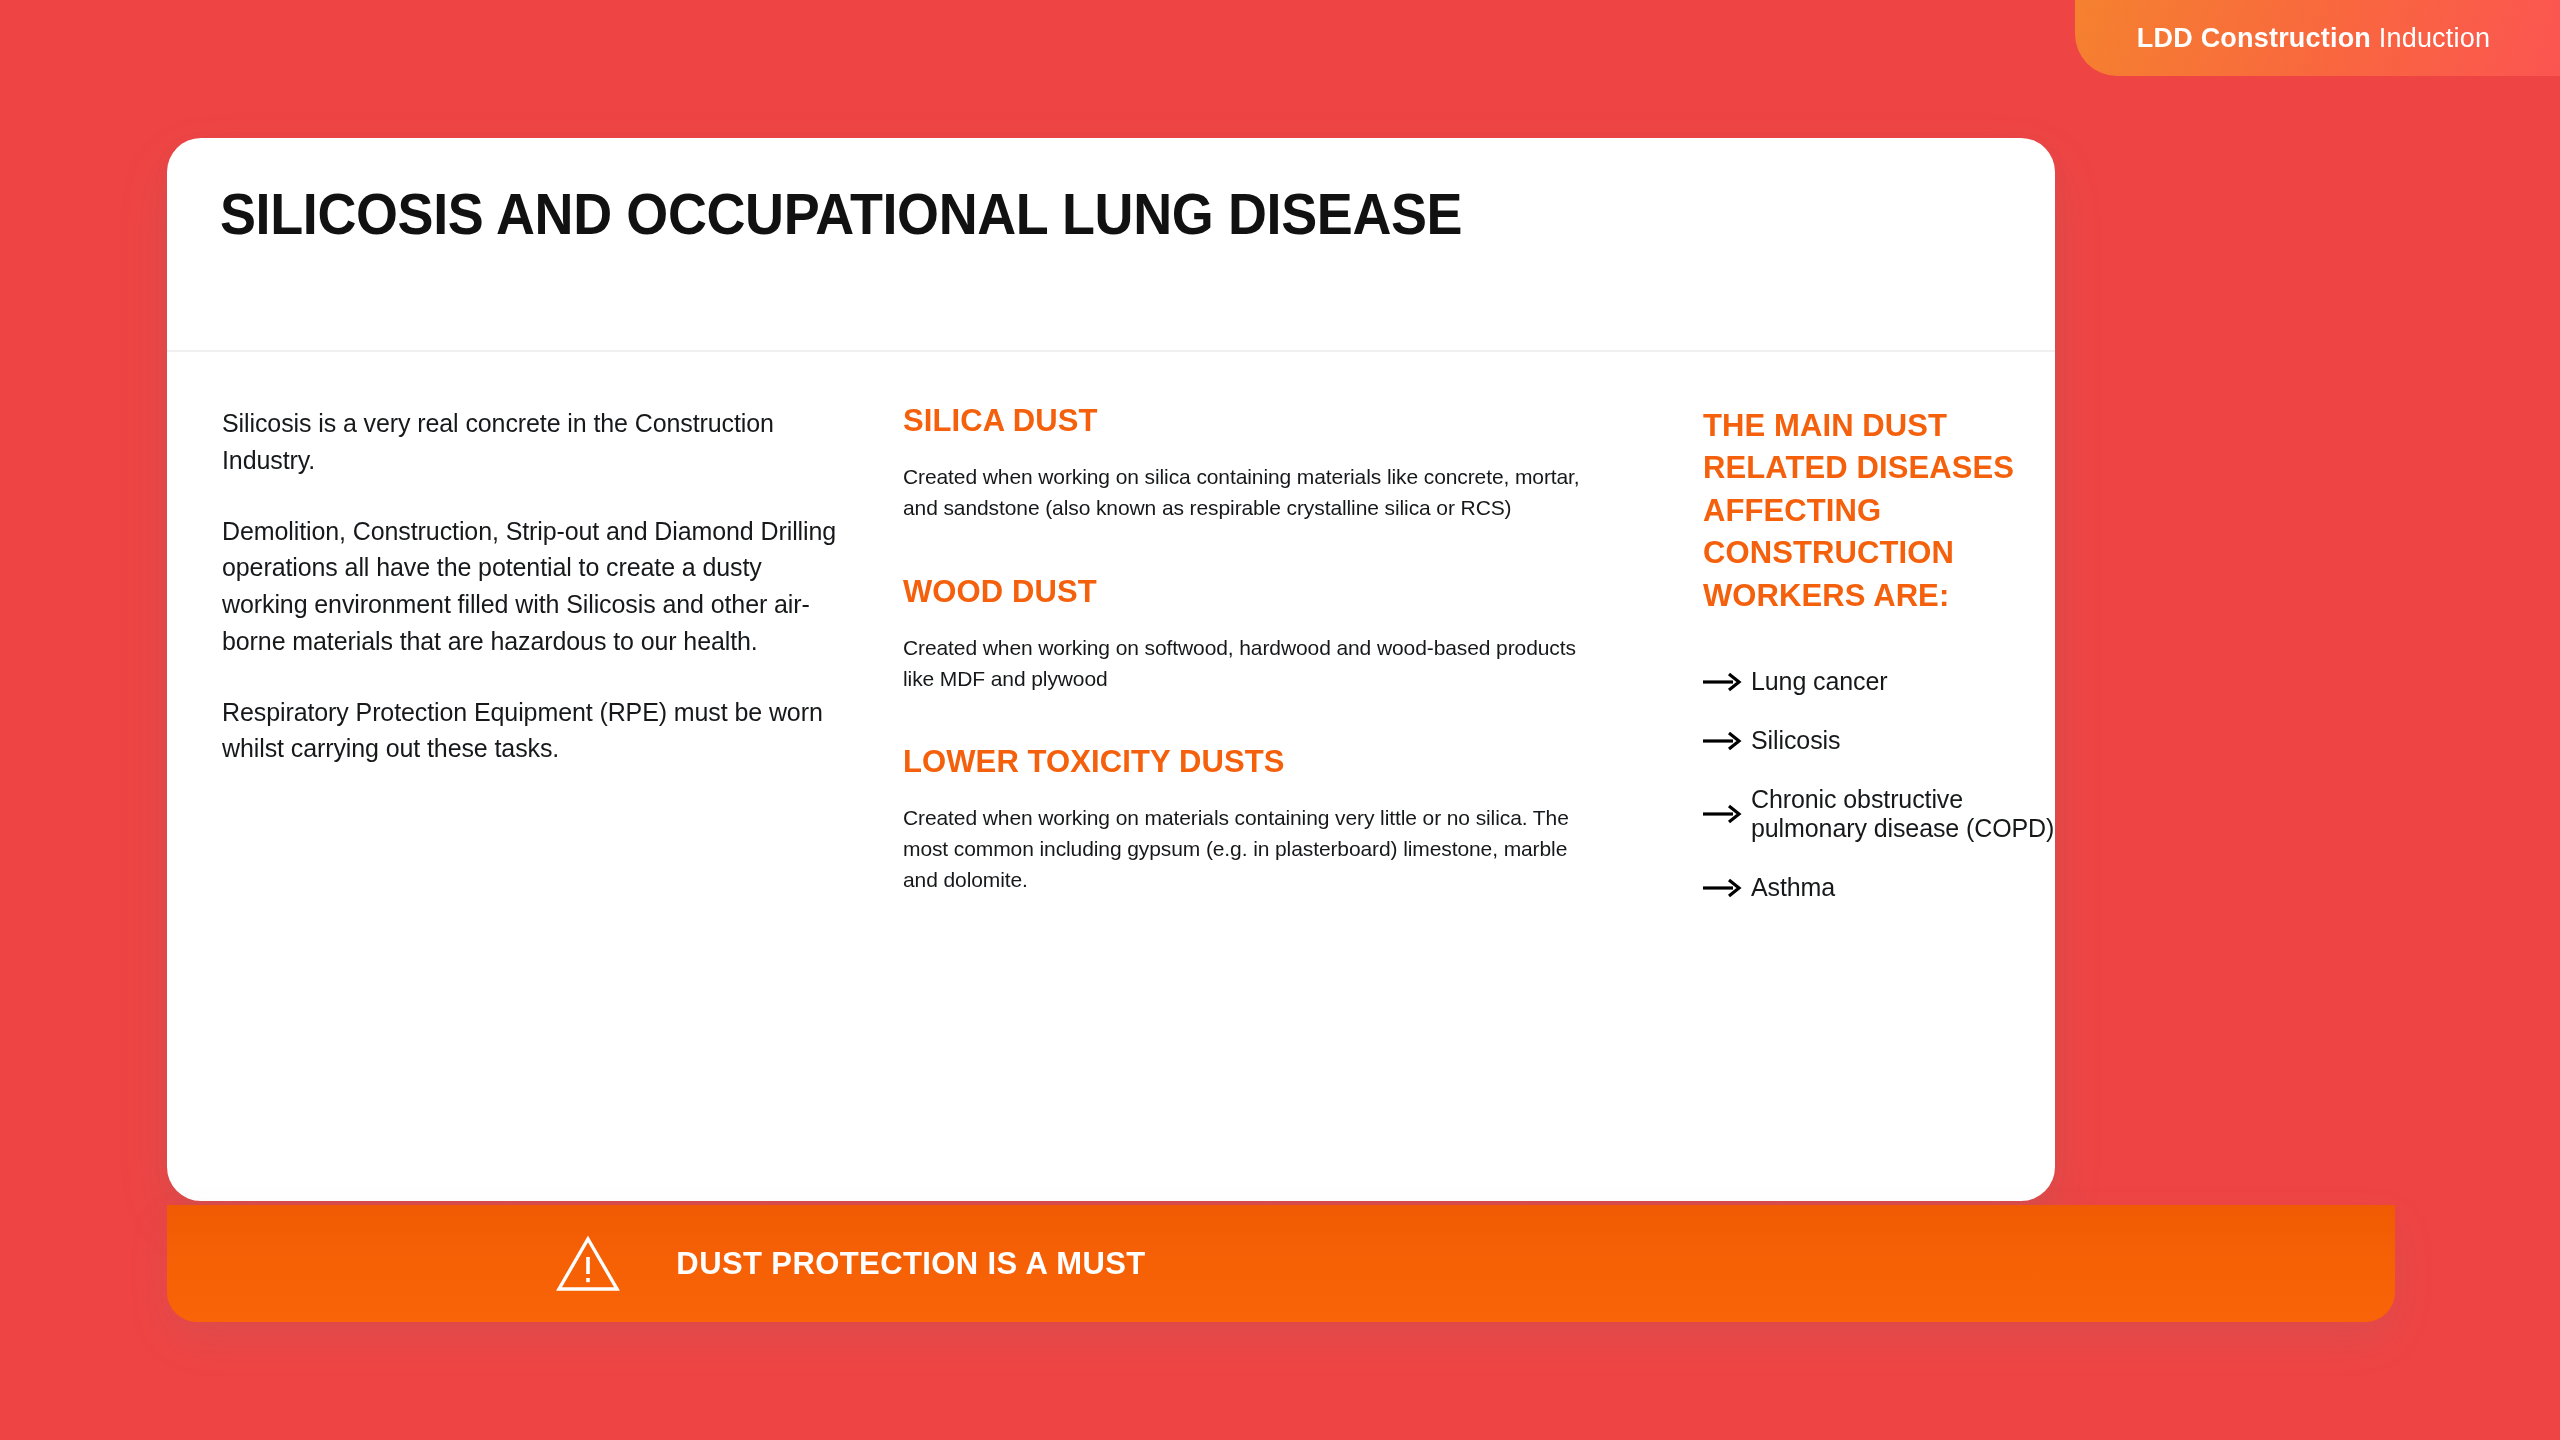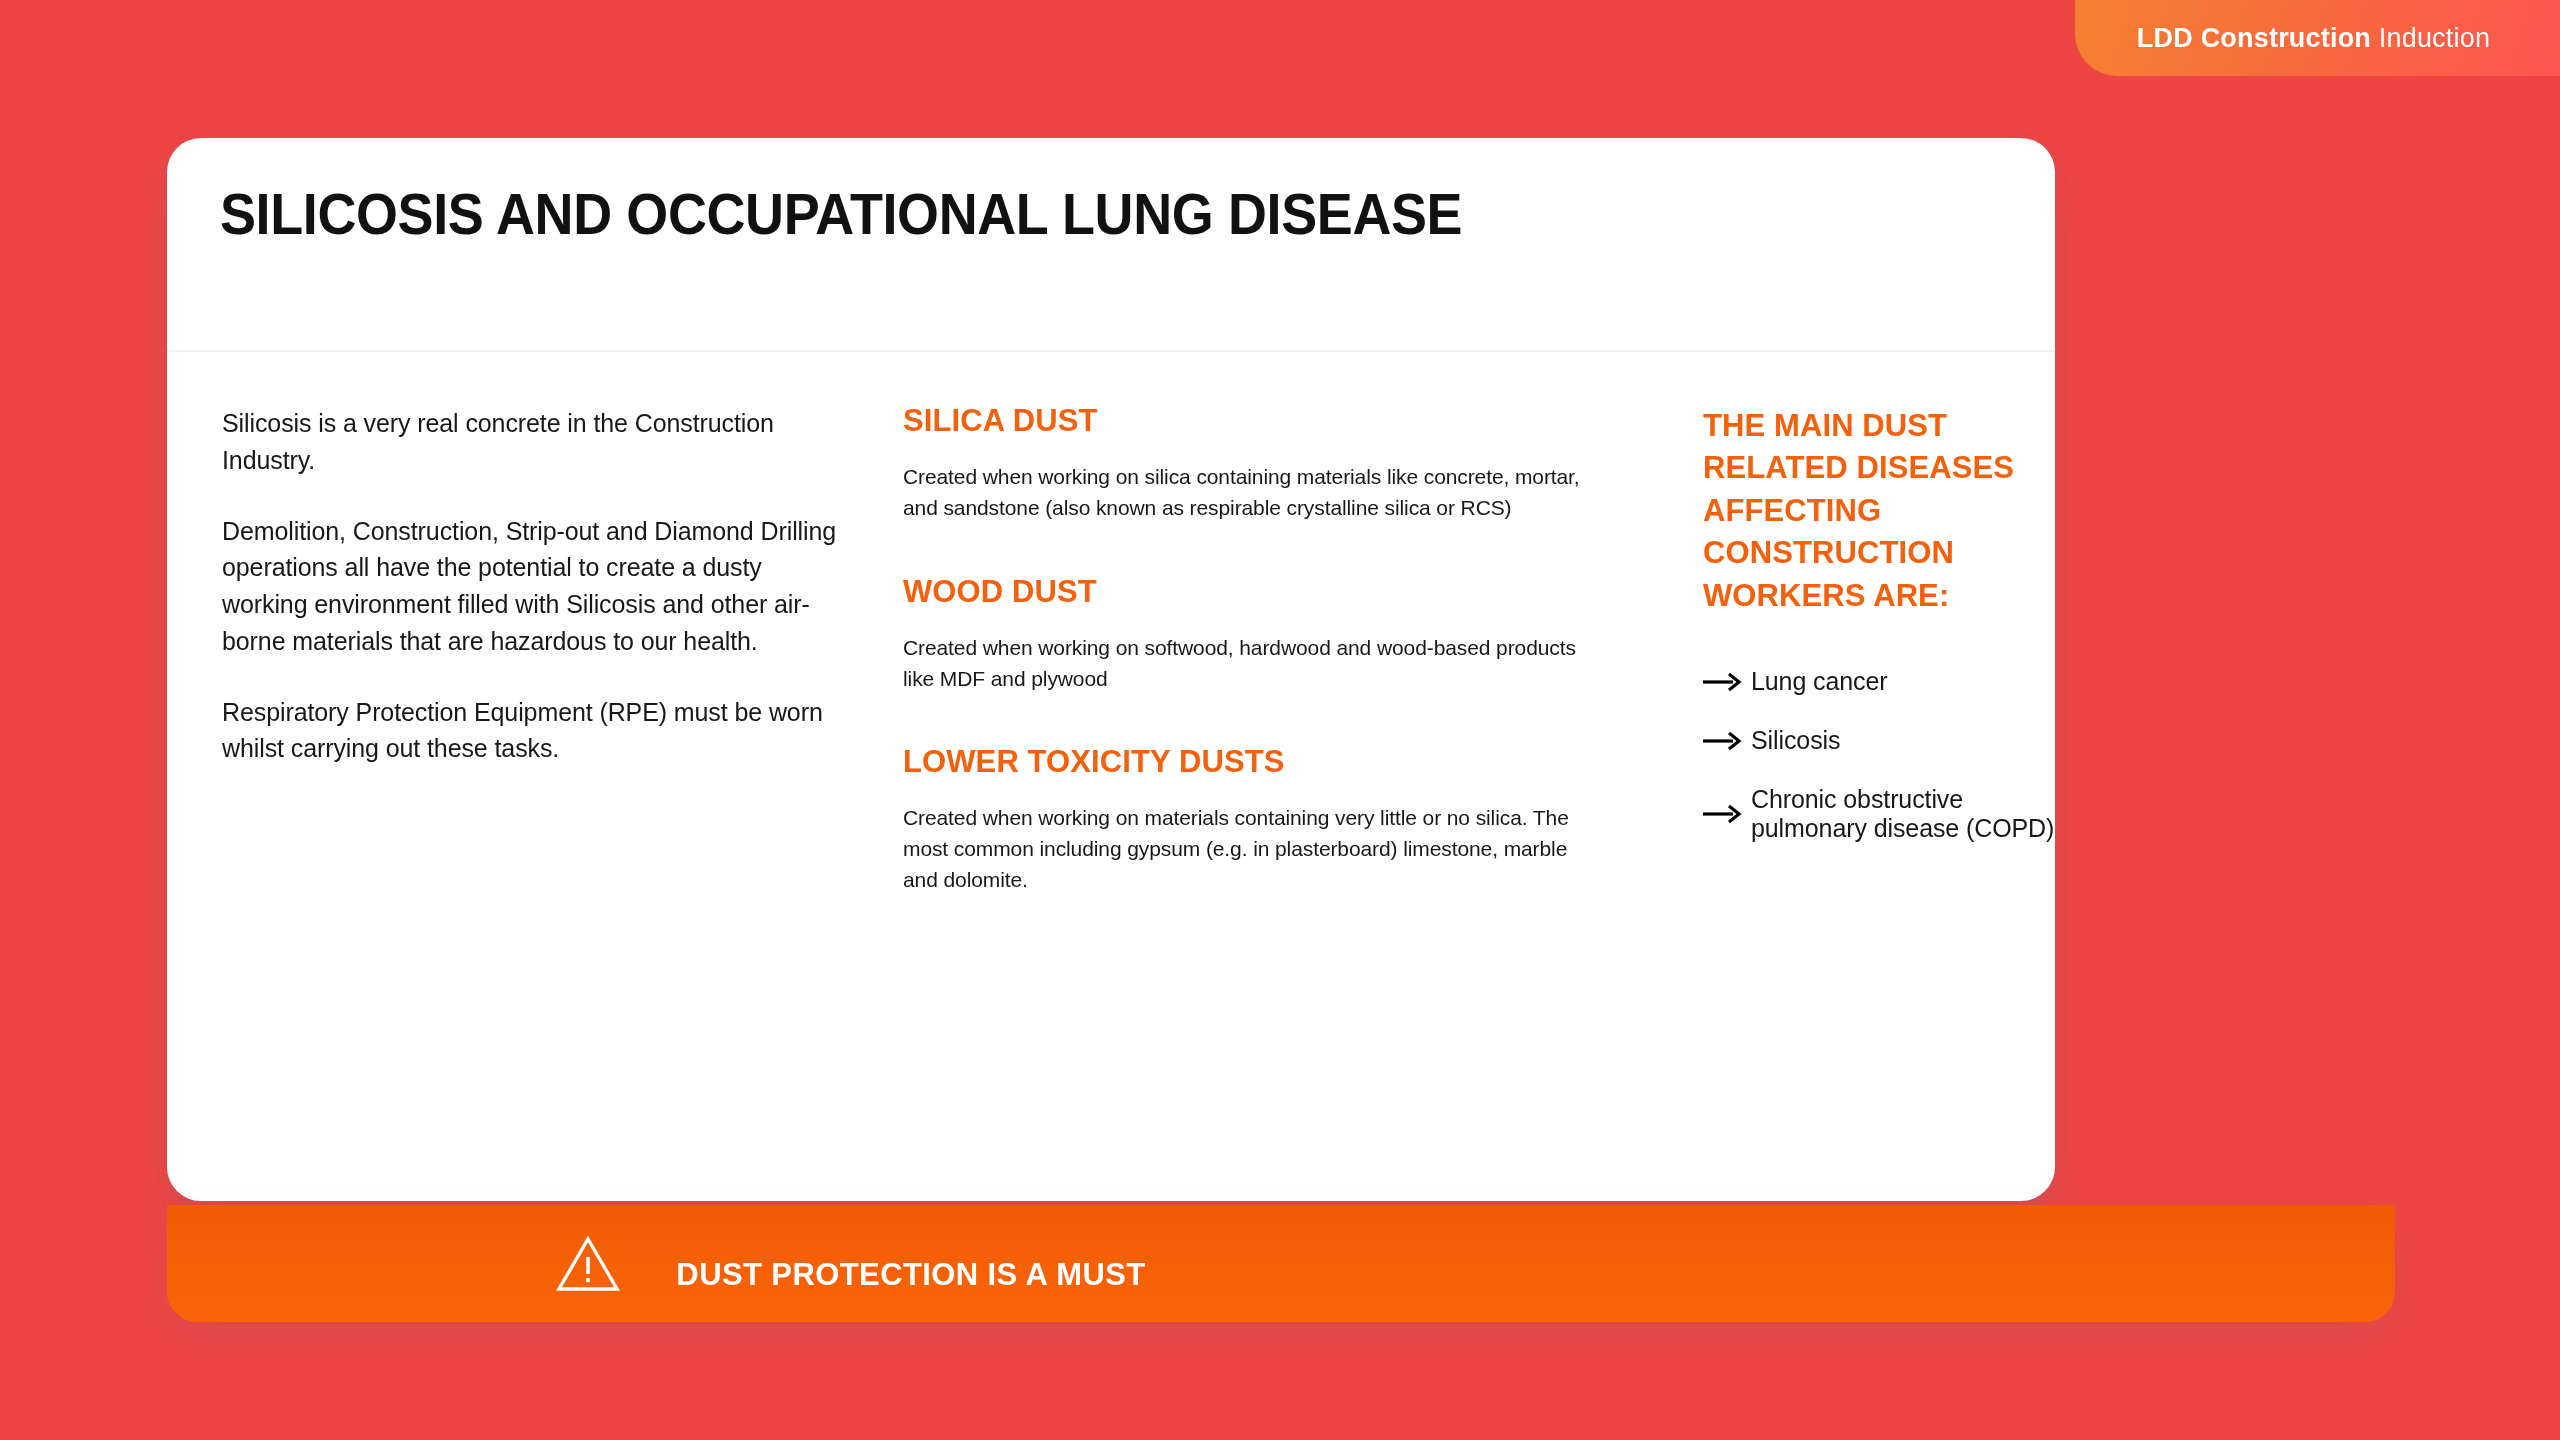--- a/index.html
+++ b/index.html
@@ -160,21 +160,21 @@
     height: 117px;
     background: linear-gradient(180deg, #f05a02 0%, #f76106 55%, #fa6408 100%);
     border-radius: 0 0 30px 30px;
     display: flex;
     align-items: center;
     justify-content: center;
     box-shadow: 0 18px 40px rgba(120,120,120,0.14);
   }
   .footer-inner {
     display: flex;
-    align-items: flex-end;
+    align-items: center;
     gap: 56px;
     transform: translateX(-430px);
   }
   .warn-icon { width: 64px; height: 58px; display: block; }
   .footer-text {
     color: #ffffff;
     font-size: 31px;
     font-weight: 700;
     letter-spacing: 0.4px;
     white-space: nowrap;
@@ -236,20 +236,29 @@
             <span class="disease-label">Silicosis</span>
           </li>
           <li class="disease-item">
             <span class="arrow-icon">
               <svg width="40" height="22" viewBox="0 0 40 22" aria-hidden="true">
                 <path d="M0 11 H30" stroke="#000" stroke-width="3.2" fill="none"></path>
                 <path d="M26 3 L36 11 L26 19" stroke="#000" stroke-width="3.2" fill="none" stroke-linejoin="miter" stroke-linecap="butt"></path>
               </svg>
             </span>
             <span class="disease-label">Chronic obstructive pulmonary disease (COPD)</span>
+          </li>
+          <li class="disease-item">
+            <span class="arrow-icon">
+              <svg width="40" height="22" viewBox="0 0 40 22" aria-hidden="true">
+                <path d="M0 11 H30" stroke="#000" stroke-width="3.2" fill="none"></path>
+                <path d="M26 3 L36 11 L26 19" stroke="#000" stroke-width="3.2" fill="none" stroke-linejoin="miter" stroke-linecap="butt"></path>
+              </svg>
+            </span>
+            <span class="disease-label">Asthma</span>
           </li>
         </ul>
       </div>
 
     </div>
   </div>
 
   <div class="footer-banner">
     <div class="footer-inner">
       <span>

